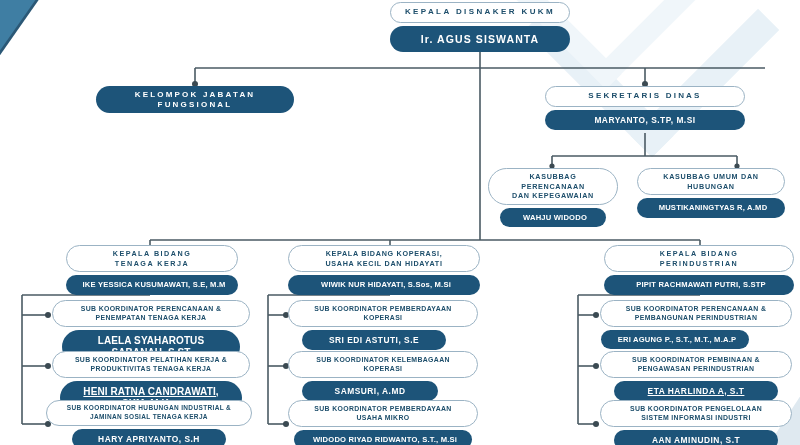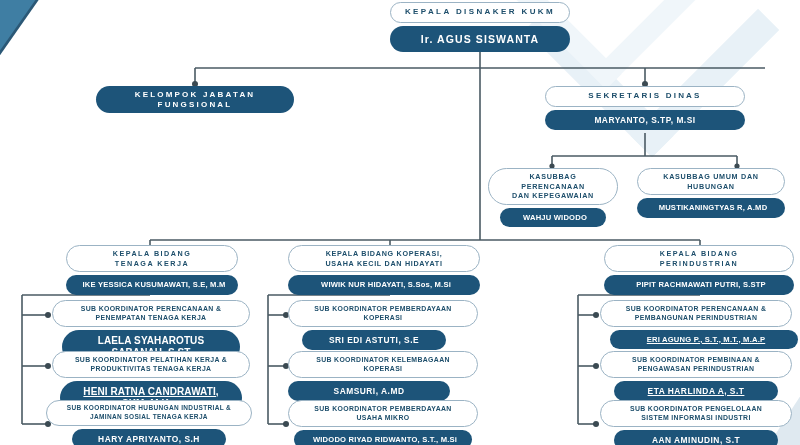--- a/index.html
+++ b/index.html
@@ -261,21 +261,21 @@
     <div class="title-pill tighter">
       <span>SUB KOORDINATOR PEMBERDAYAAN KOPERASI</span>
     </div>
     <div class="name-pill" style="margin-left:14px; width:144px;">SRI EDI ASTUTI, S.E</div>
   </div>
 
   <div class="node" style="left:288px; top:351px; width:190px;">
     <div class="title-pill tighter">
       <span>SUB KOORDINATOR KELEMBAGAAN KOPERASI</span>
     </div>
-    <div class="name-pill" style="width:162px;">SAMSURI, A.MD</div>
+    <div class="name-pill" style="margin-left:14px; width:136px;">SAMSURI, A.MD</div>
   </div>
 
   <div class="node" style="left:288px; top:400px; width:190px;">
     <div class="title-pill tighter">
       <span>SUB KOORDINATOR PEMBERDAYAAN</span><br>
       <span>USAHA MIKRO</span>
     </div>
     <div class="name-pill sm" style="margin-left:6px; width:178px;">WIDODO RIYAD RIDWANTO, S.T., M.Si</div>
   </div>
 
@@ -285,21 +285,21 @@
       <span>PERINDUSTRIAN</span>
     </div>
     <div class="name-pill sm">PIPIT RACHMAWATI PUTRI, S.STP</div>
   </div>
 
   <div class="node" style="left:600px; top:300px; width:192px;">
     <div class="title-pill tighter">
       <span>SUB KOORDINATOR PERENCANAAN &amp;</span><br>
       <span>PEMBANGUNAN PERINDUSTRIAN</span>
     </div>
-    <div class="name-pill sm" style="margin-left:10px; width:188px;text-decoration:underline;">ERI AGUNG P., S.T., M.T., M.A.P</div>
+    <div class="name-pill sm" style="margin-left:1px; width:148px;">ERI AGUNG P., S.T., M.T., M.A.P</div>
   </div>
 
   <div class="node" style="left:600px; top:351px; width:192px;">
     <div class="title-pill tighter">
       <span>SUB KOORDINATOR PEMBINAAN &amp;</span><br>
       <span>PENGAWASAN PERINDUSTRIAN</span>
     </div>
     <div class="name-pill" style="margin-left:14px; width:164px;text-decoration:underline;">ETA HARLINDA A, S.T</div>
   </div>
 

